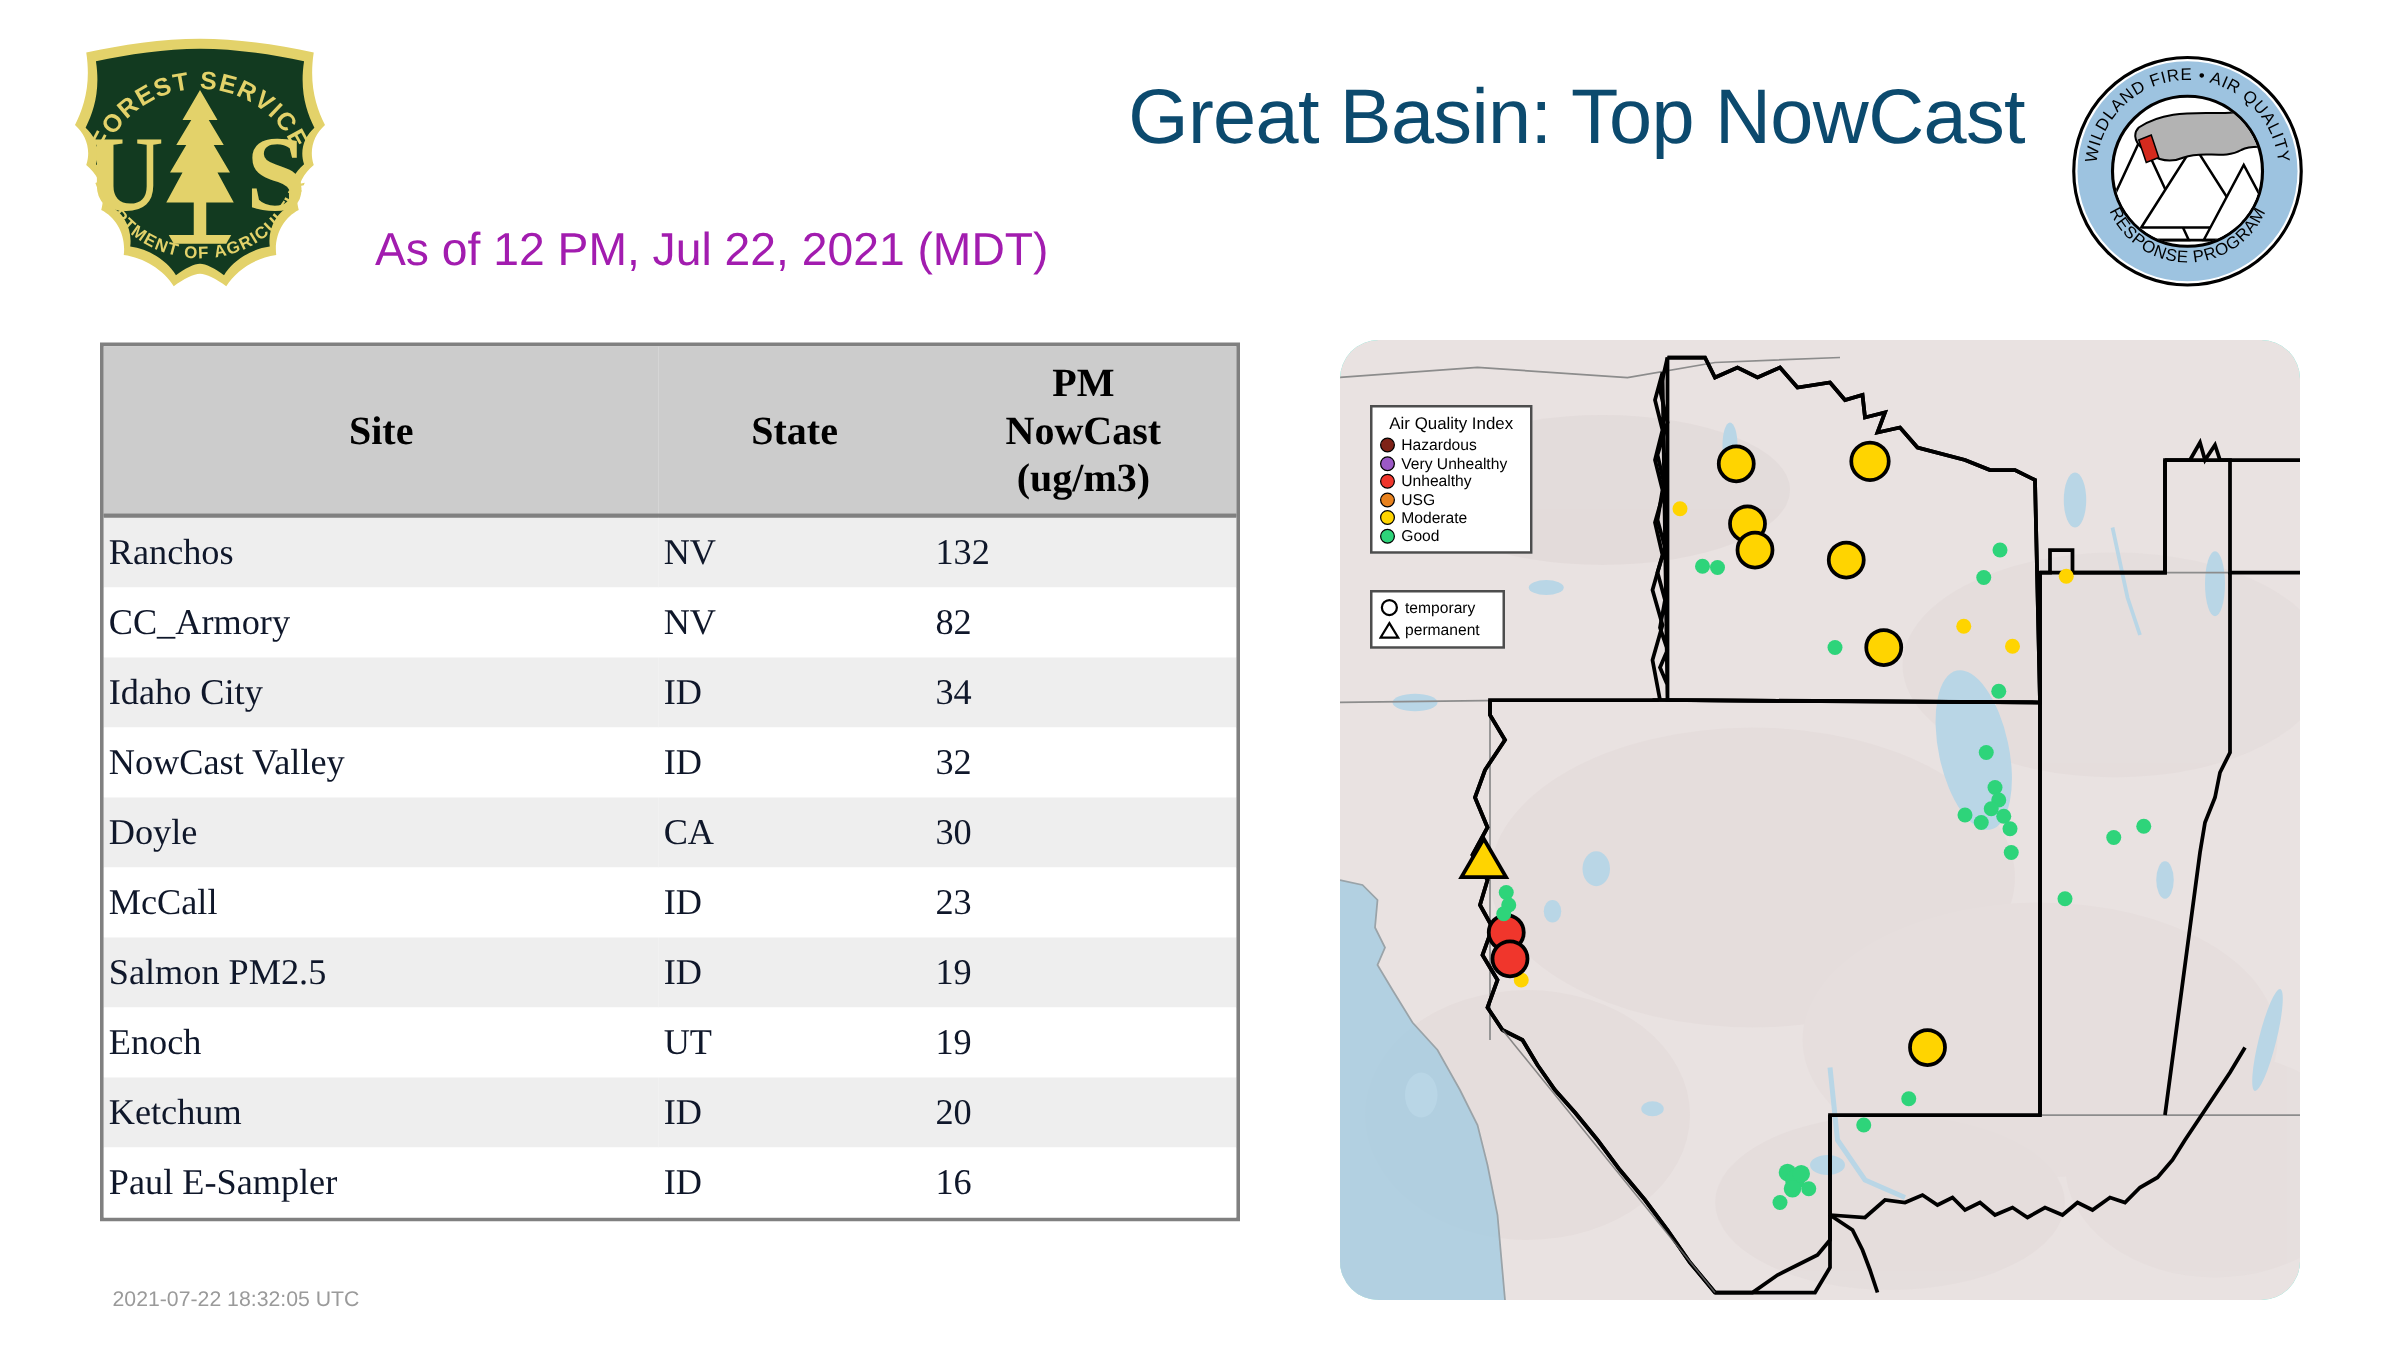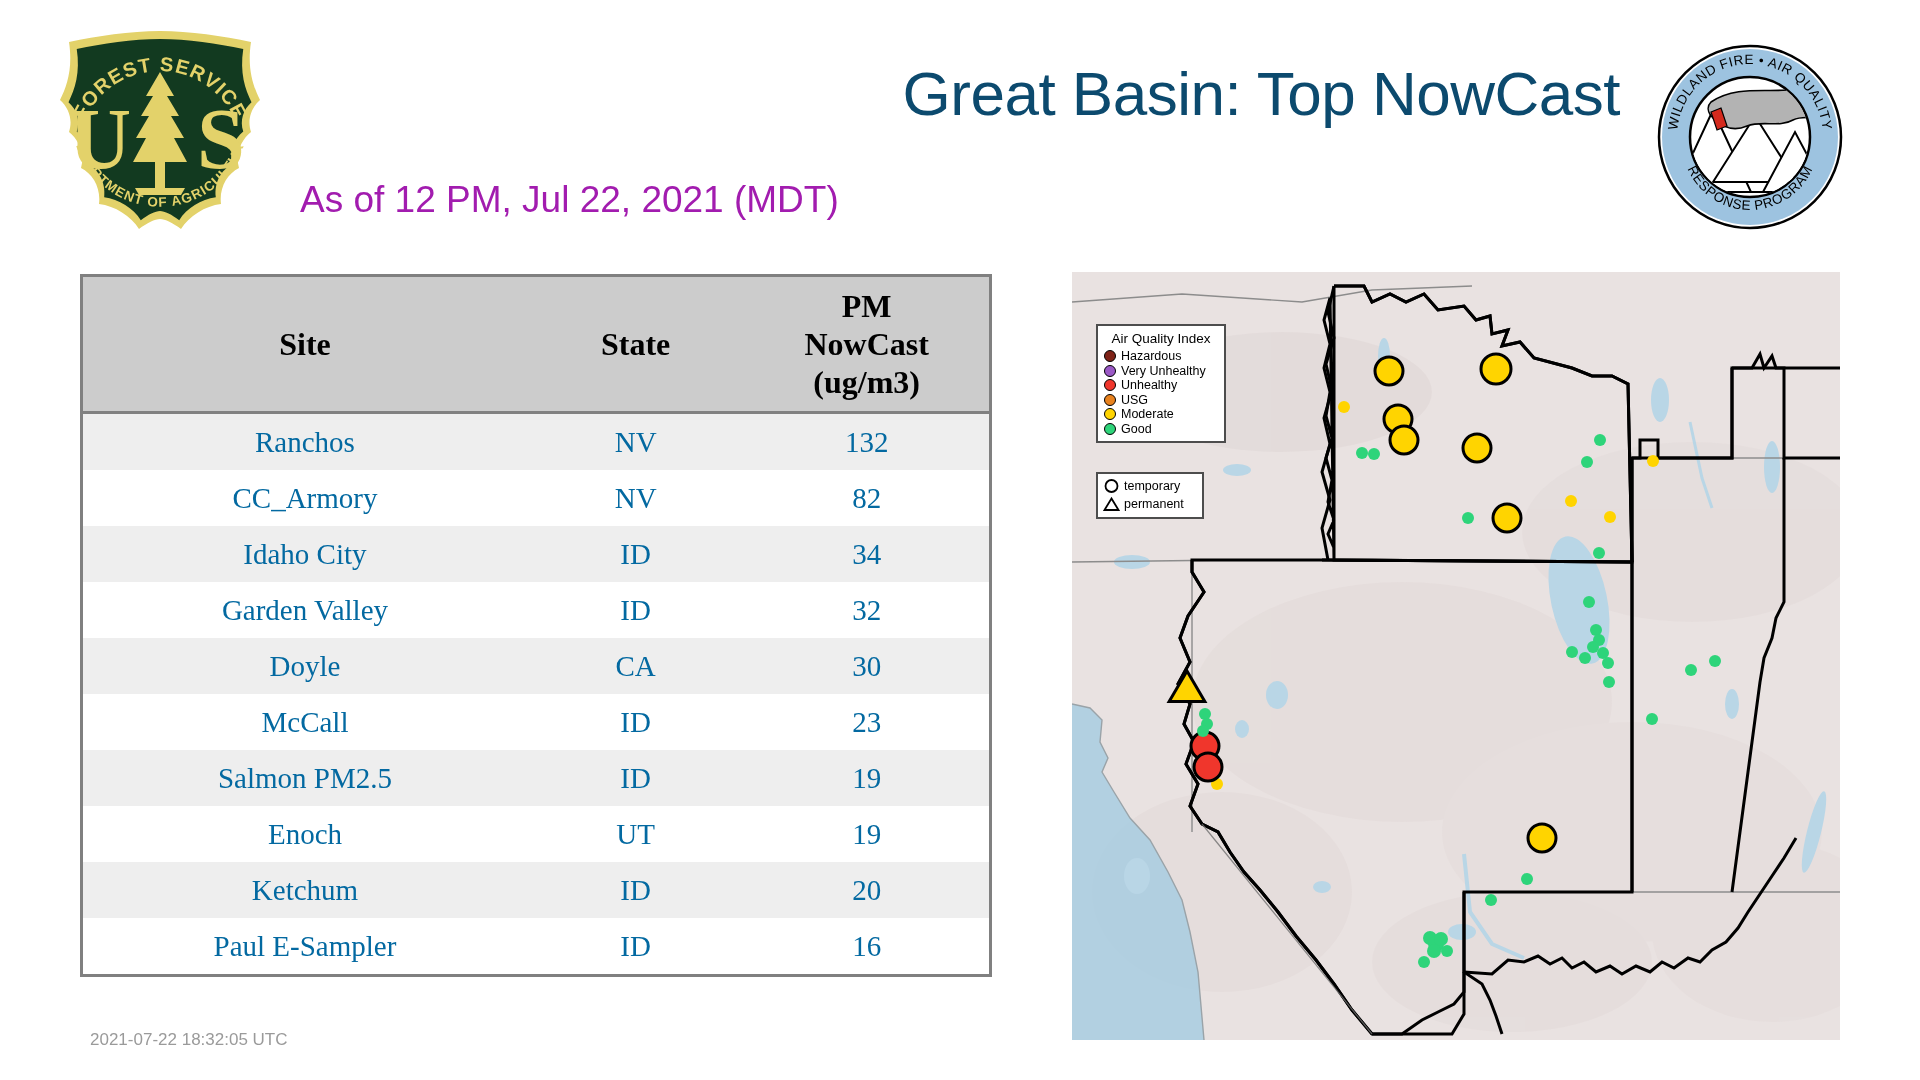--- a/index.html
+++ b/index.html
@@ -80,36 +80,37 @@
     vertical-align: middle;
     border-bottom: 3px solid #808080;
   }
   table.nowcast thead th.col-site   { width: 49%; }
   table.nowcast thead th.col-state  { width: 24%; }
   table.nowcast thead th.col-value  { width: 27%; text-align: center; }
   table.nowcast tbody td {
     font-size: 29px;
     line-height: 34px;
     padding: 11px 4px;
-    text-align: center;
-    color: #0369a1;
+    text-align: left;
+    color: #0f172a;
     border: none;
   }
   table.nowcast tbody tr.odd  td { background: #eeeeee; }
   table.nowcast tbody tr.even td { background: #ffffff; }
 
   
   #map-panel {
     position: absolute;
     left: 1072px;
     top: 272px;
     width: 768px;
     height: 768px;
     overflow: hidden;
     background: #5eead4;
+    border-radius: 31px;
   }
   #map-panel svg { display: block; }
 
   .legend-box {
     position: absolute;
     background: #ffffff;
     border: 2px solid #4d4d4d;
     box-sizing: border-box;
     font-family: "Liberation Sans", sans-serif;
   }
@@ -276,21 +277,21 @@
           <td>CC_Armory</td>
           <td>NV</td>
           <td>82</td>
         </tr>
         <tr class="odd">
           <td>Idaho City</td>
           <td>ID</td>
           <td>34</td>
         </tr>
         <tr class="even">
-          <td>Garden Valley</td>
+          <td>NowCast Valley</td>
           <td>ID</td>
           <td>32</td>
         </tr>
         <tr class="odd">
           <td>Doyle</td>
           <td>CA</td>
           <td>30</td>
         </tr>
         <tr class="even">
           <td>McCall</td>

